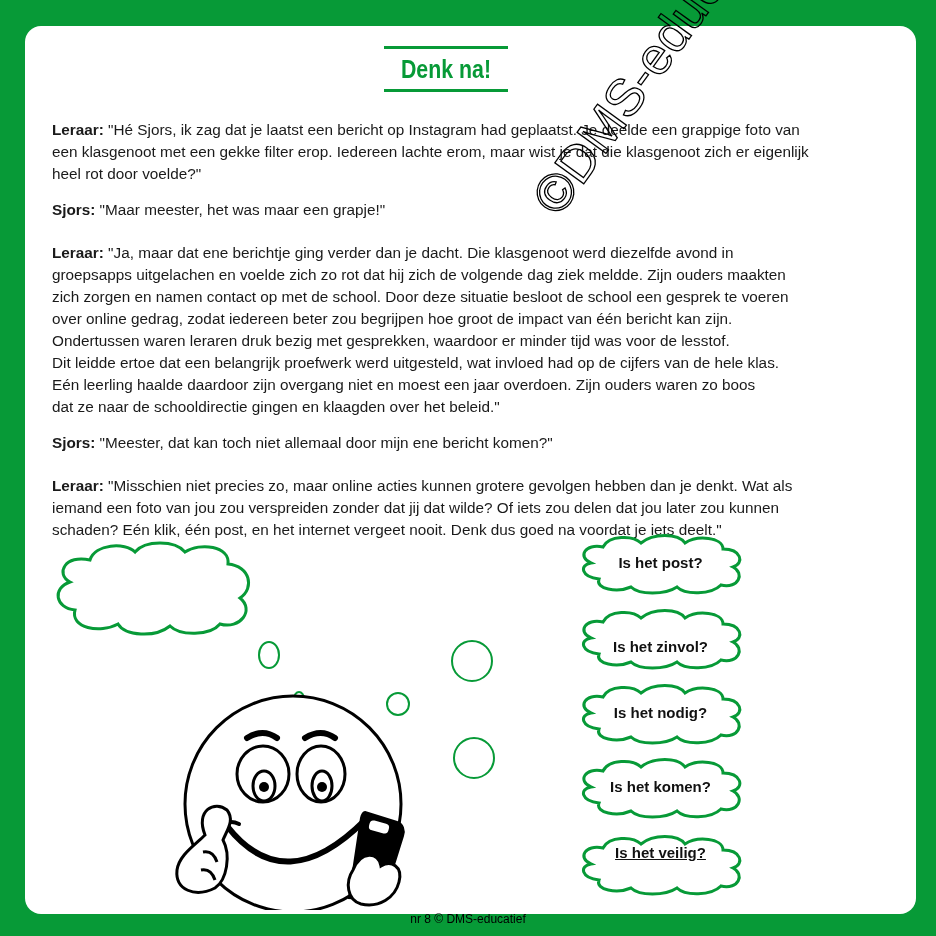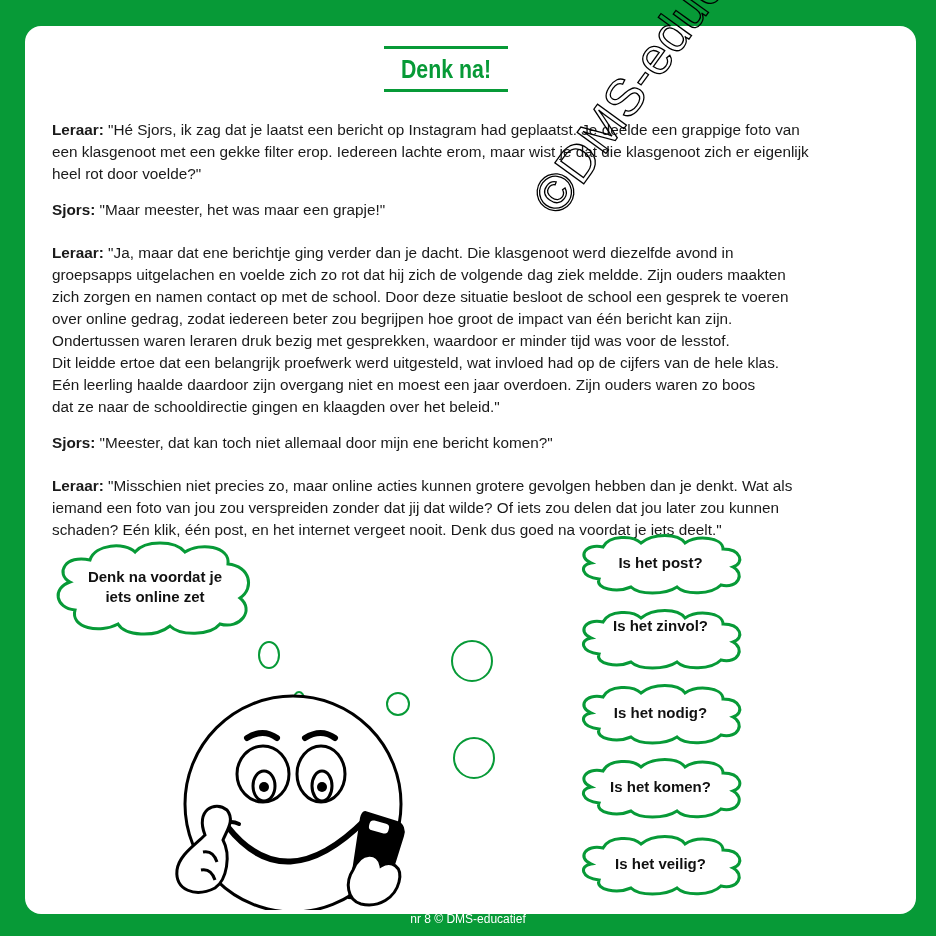--- a/index.html
+++ b/index.html
@@ -39,21 +39,21 @@
   .cloud-text {
     position: absolute; left: 0; right: 0; text-align: center; font-weight: bold;
     color: #111; font-size: 15px; line-height: 20px;
   }
   .bubble {
     position: absolute; border: 2.5px solid #079a37; border-radius: 50%;
     box-sizing: border-box;
   }
   .footer {
     position: absolute; left: 0; width: 936px; top: 911px; text-align: center;
-    color: #ffffff; font-size: 12px; line-height: 16px;
+    color: #000000; font-size: 12px; line-height: 16px;
   }
 </style>
 </head>
 <body>
 
 <div class="card"></div>
 
 <div class="title-wrap">
   <div class="title-rule"></div>
   <div class="title">Denk na!</div>
@@ -80,22 +80,20 @@
 <p class="para" style="top:475px"><b>Leraar:</b><span> "Misschien niet precies zo, maar online acties kunnen grotere gevolgen hebben dan je denkt. Wat als
 iemand een foto van jou zou verspreiden zonder dat jij dat wilde? Of iets zou delen dat jou later zou kunnen
 schaden? Eén klik, één post, en het internet vergeet nooit. Denk dus goed na voordat je iets deelt."</span></p>
 
 <div class="watermark">©DMS-educatief</div>
 
 <div class="cloud" style="left:50px; top:538px; width:210px; height:100px;">
   <svg width="210" height="100" viewBox="0 0 210 100">
     <path d="M40,22 C45,6 75,4 85,14 C95,2 125,2 135,14 C150,4 180,8 178,26 C200,28 205,50 190,60 C205,72 190,92 170,86 C160,98 130,98 120,88 C105,100 75,98 68,86 C50,96 20,90 25,72 C5,70 2,50 20,44 C5,36 15,16 40,22 Z" fill="#fff" stroke="#079a37" stroke-width="3"></path>
   </svg>
-  <div class="cloud-text" style="top:29px; white-space:pre-line;">Denk na voordat je
-iets online zet</div>
 </div>
 
 <div class="bubble" style="left:258px; top:641px; width:22px; height:28px;"></div>
 <div class="bubble" style="left:293px; top:691px; width:12px; height:16px;"></div>
 <div class="bubble" style="left:386px; top:692px; width:24px; height:24px;"></div>
 <div class="bubble" style="left:451px; top:640px; width:42px; height:42px;"></div>
 <div class="bubble" style="left:453px; top:737px; width:42px; height:42px;"></div>
 
 <div style="position:absolute; left:165px; top:670px; width:260px; height:240px;">
   <svg width="260" height="240" viewBox="0 0 260 240">
@@ -133,34 +131,34 @@
 <div class="cloud" style="left:573px; top:533px; width:175px; height:62px;">
   <svg width="175" height="62" viewBox="0 0 175 62">
     <path d="M30,14 C36,2 60,2 68,10 C80,0 105,0 112,10 C124,2 150,4 150,16 C168,16 172,30 160,34 C172,40 166,56 148,52 C138,62 112,62 104,54 C92,62 66,62 58,54 C44,60 22,56 26,46 C8,44 6,32 18,30 C4,24 12,10 30,14 Z" fill="#fff" stroke="#079a37" stroke-width="3"></path>
   </svg>
   <div class="cloud-text" style="top:20px;">Is het post?</div>
 </div>
 <div class="cloud" style="left:573px; top:608px; width:175px; height:62px;">
   <svg width="175" height="62" viewBox="0 0 175 62">
     <path d="M30,14 C36,2 60,2 68,10 C80,0 105,0 112,10 C124,2 150,4 150,16 C168,16 172,30 160,34 C172,40 166,56 148,52 C138,62 112,62 104,54 C92,62 66,62 58,54 C44,60 22,56 26,46 C8,44 6,32 18,30 C4,24 12,10 30,14 Z" fill="#fff" stroke="#079a37" stroke-width="3"></path>
   </svg>
-  <div class="cloud-text" style="top:8px;">Is het zinvol?</div>
+  <div class="cloud-text" style="top:29px;">Is het zinvol?</div>
 </div>
 <div class="cloud" style="left:573px; top:683px; width:175px; height:62px;">
   <svg width="175" height="62" viewBox="0 0 175 62">
     <path d="M30,14 C36,2 60,2 68,10 C80,0 105,0 112,10 C124,2 150,4 150,16 C168,16 172,30 160,34 C172,40 166,56 148,52 C138,62 112,62 104,54 C92,62 66,62 58,54 C44,60 22,56 26,46 C8,44 6,32 18,30 C4,24 12,10 30,14 Z" fill="#fff" stroke="#079a37" stroke-width="3"></path>
   </svg>
   <div class="cloud-text" style="top:20px;text-align:center;">Is het nodig?</div>
 </div>
 <div class="cloud" style="left:573px; top:757px; width:175px; height:62px;">
   <svg width="175" height="62" viewBox="0 0 175 62">
     <path d="M30,14 C36,2 60,2 68,10 C80,0 105,0 112,10 C124,2 150,4 150,16 C168,16 172,30 160,34 C172,40 166,56 148,52 C138,62 112,62 104,54 C92,62 66,62 58,54 C44,60 22,56 26,46 C8,44 6,32 18,30 C4,24 12,10 30,14 Z" fill="#fff" stroke="#079a37" stroke-width="3"></path>
   </svg>
   <div class="cloud-text" style="top:20px;">Is het komen?</div>
 </div>
 <div class="cloud" style="left:573px; top:834px; width:175px; height:62px;">
   <svg width="175" height="62" viewBox="0 0 175 62">
     <path d="M30,14 C36,2 60,2 68,10 C80,0 105,0 112,10 C124,2 150,4 150,16 C168,16 172,30 160,34 C172,40 166,56 148,52 C138,62 112,62 104,54 C92,62 66,62 58,54 C44,60 22,56 26,46 C8,44 6,32 18,30 C4,24 12,10 30,14 Z" fill="#fff" stroke="#079a37" stroke-width="3"></path>
   </svg>
-  <div class="cloud-text" style="top:20px;">Is het veilig?</div>
+  <div class="cloud-text" style="top:9px;text-decoration:underline;">Is het veilig?</div>
 </div>
 
 <div class="footer">nr 8  ©  DMS-educatief</div>
 
 </body></html>

